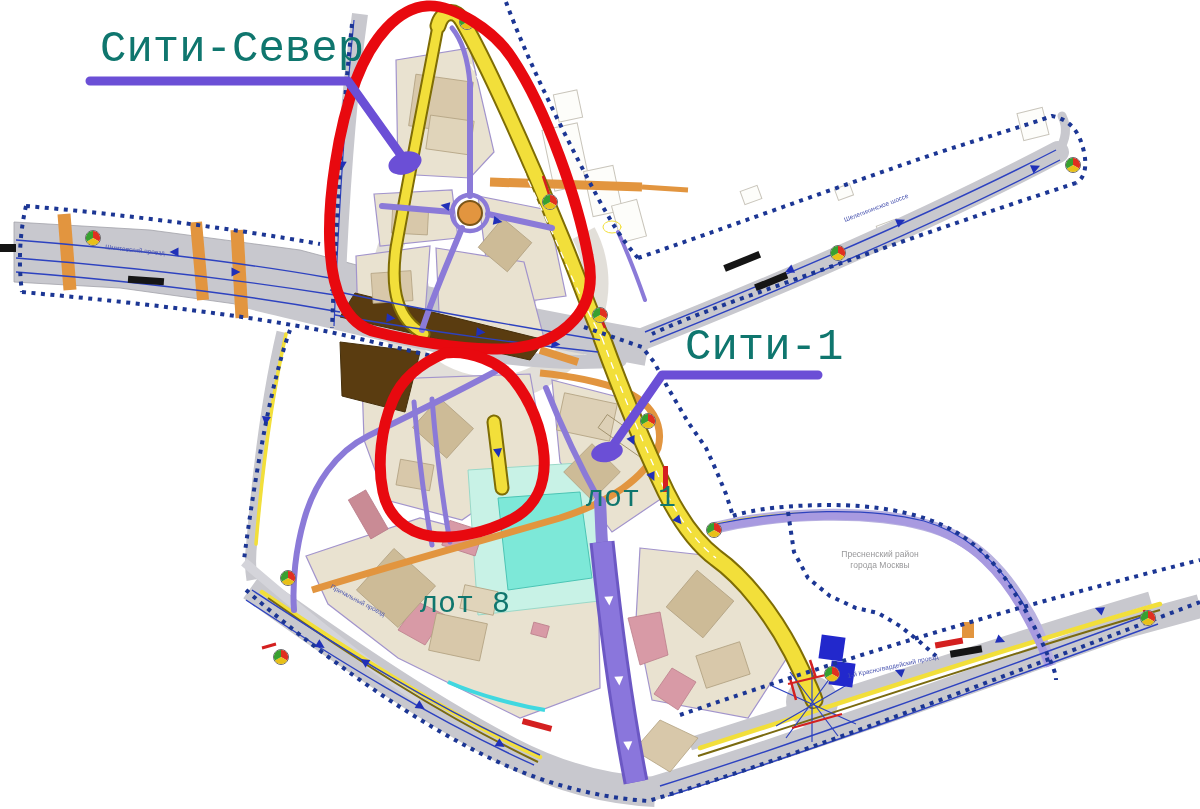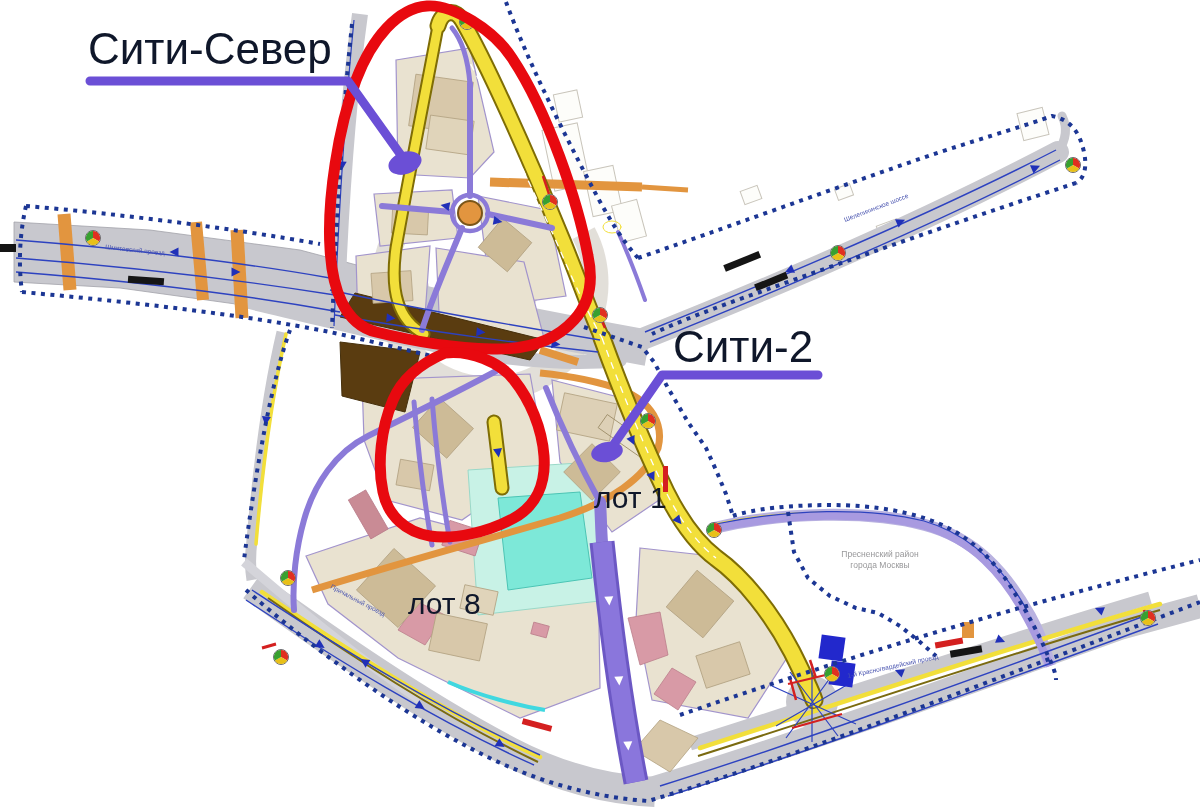--- a/index.html
+++ b/index.html
@@ -1,23 +1,23 @@
 <!DOCTYPE html>
 <html><head>
 <meta charset="utf-8">
 <style>
   html,body{margin:0;padding:0;background:#fff;}
   #stage{position:relative;width:1200px;height:809px;background:#fff;overflow:hidden;
          font-family:"Liberation Sans", sans-serif;}
   #map-svg{position:absolute;left:0;top:0;}
-  .big-label{position:absolute;color:#0f172a;line-height:1;white-space:nowrap;
-             font-family:Liberation Sans, sans-serif;}
+  .big-label{position:absolute;color:#0f766e;line-height:1;white-space:nowrap;
+             font-family:Liberation Mono, monospace;margin-left:12px;}
   #city-north-label{left:88px;top:27px;font-size:44px;}
   #city-2-label{left:673px;top:325px;font-size:44px;}
-  #lot-1-label{left:594px;top:483px;font-size:30px;}
+  #lot-1-label{left:574px;top:483px;font-size:30px;}
   #lot-3-label{left:408px;top:589px;font-size:30px;}
 </style>
 </head>
 <body>
 
 <div id="stage">
 <svg id="map-svg" width="1200" height="809" viewBox="0 0 1200 809">
   <defs>
     <g id="tl">
       <circle r="7.5" fill="#f7f7f2" stroke="#6a6a6e" stroke-width="1"></circle>
@@ -292,16 +292,16 @@
 
   <g stroke="#6b4fd6" stroke-width="9" fill="none" stroke-linejoin="round" stroke-linecap="round">
     <path d="M90,81 L348,81 L403,158"></path>
     <path d="M818,375 L662,375 L612,447"></path>
   </g>
   <ellipse cx="405" cy="163" rx="17" ry="11" transform="rotate(-18 405 163)" fill="#6b4fd6"></ellipse>
   <ellipse cx="607" cy="452" rx="16" ry="10" transform="rotate(-12 607 452)" fill="#6b4fd6"></ellipse>
 </svg>
 
 <div id="city-north-label" class="big-label">Сити-Север</div>
-<div id="city-2-label" class="big-label">Сити-2</div>
+<div id="city-2-label" class="big-label">Сити-1</div>
 <div id="lot-1-label" class="big-label">лот 1</div>
 <div id="lot-3-label" class="big-label">лот 8</div>
 </div>
 
 </body></html>

